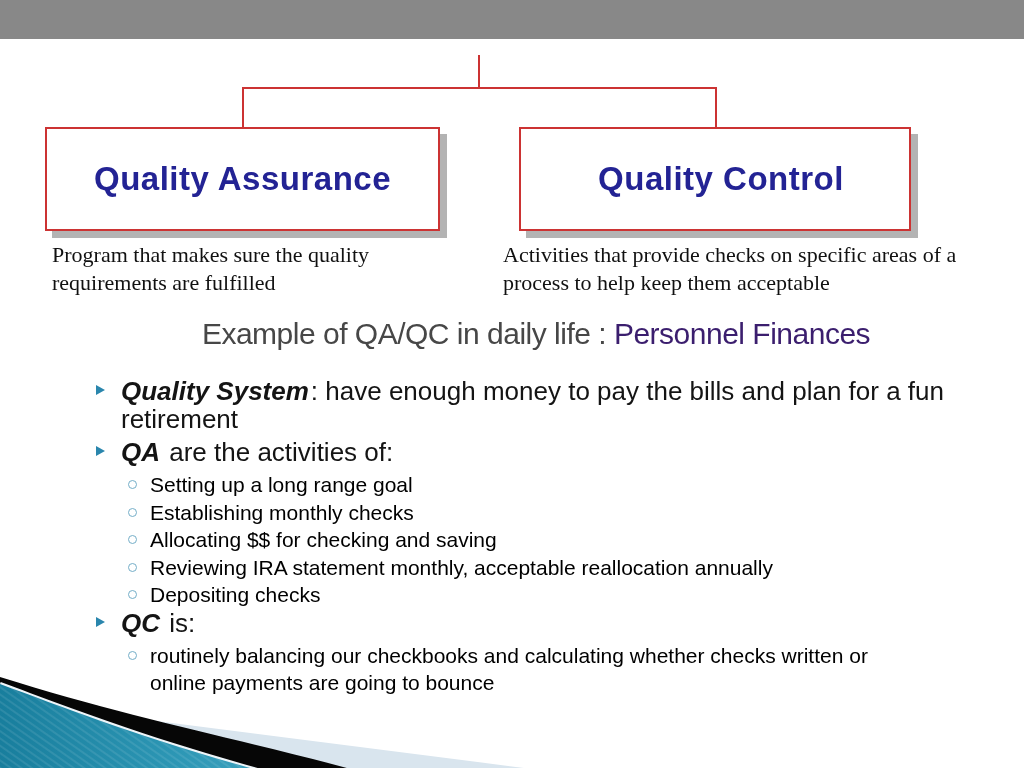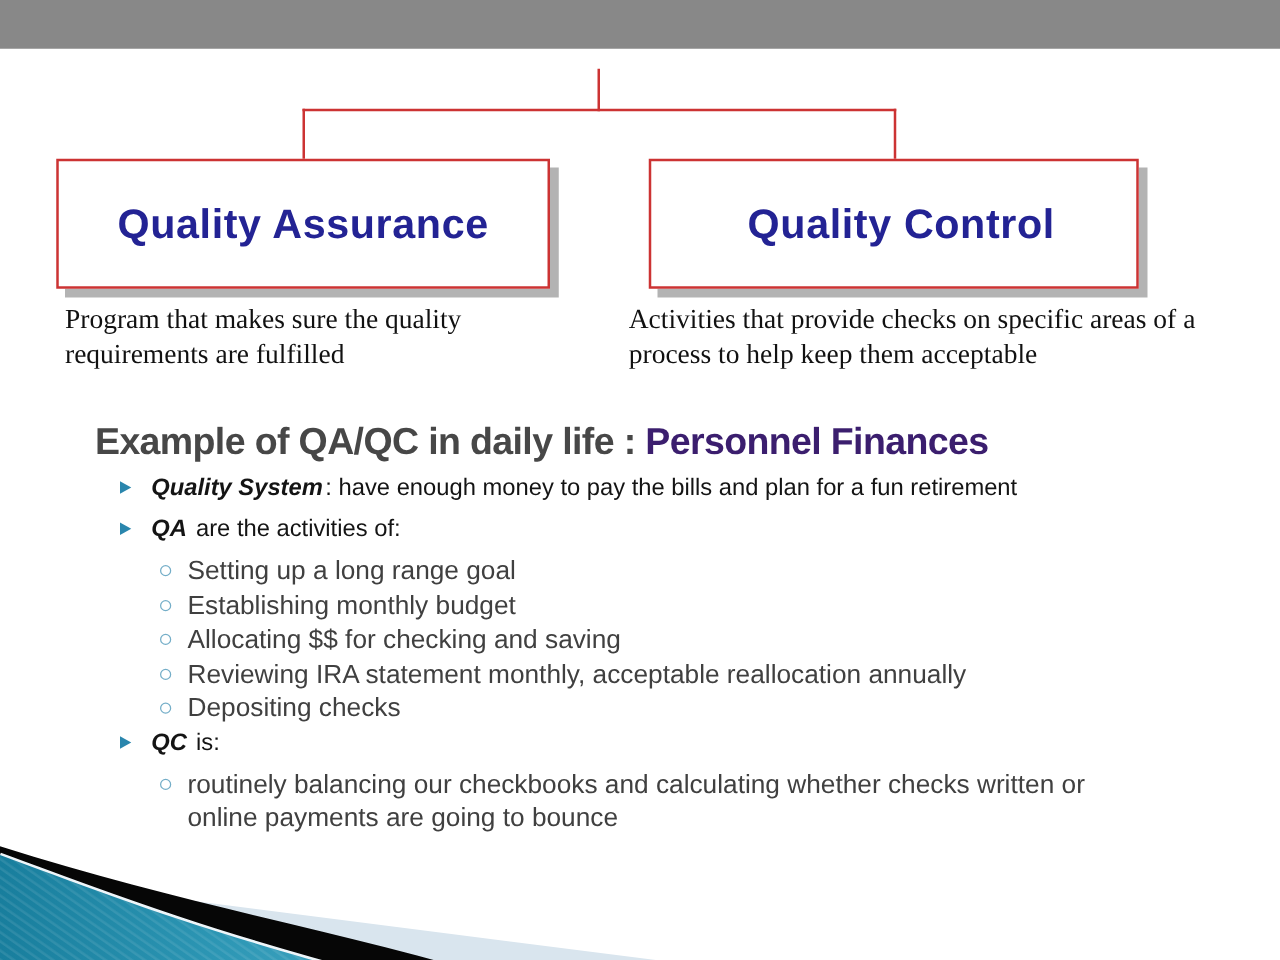--- a/index.html
+++ b/index.html
@@ -33,31 +33,31 @@
   
   .desc{
     position:absolute;top:202px;
     font-family:"Liberation Serif", serif;
     font-size:22px;line-height:28px;color:#111;
   }
   .desc-qa{left:52px;width:400px;}
   .desc-qc{left:503px;width:520px;}
   
   .heading{
-    position:absolute;left:76px;top:298px;width:920px;
-    font-size:30px;font-weight:bold;letter-spacing:-0.5px;
-    color:#474747;white-space:nowrap;
+    position:absolute;left:76px;top:278px;width:920px;
+    font-size:30px;font-weight:normal;letter-spacing:-0.5px;
+    color:#474747;white-space:nowrap;text-align:center;
   }
   .heading .hl{color:#3b1e6e;}
   
   .bullets{position:absolute;left:88px;top:338px;width:890px;}
   .b1{display:flex;margin-bottom:5px;}
   .b2{display:flex;margin-left:38px;}
-  .b1 .txt{font-size:19px;line-height:28px;color:#141414;max-width:846px;}
-  .b2 .txt{font-size:21px;line-height:27.5px;color:#404040;max-width:755px;}
+  .b1 .txt{font-size:26px;line-height:28px;color:#141414;max-width:846px;}
+  .b2 .txt{font-size:21px;line-height:27.5px;color:#000000;max-width:755px;}
   .lead{font-style:italic;font-weight:bold;padding-right:2px;}
   .tri{
     flex:none;width:0;height:0;
     border-left:9px solid #2a86ad;
     border-top:5.5px solid transparent;
     border-bottom:5.5px solid transparent;
     margin:8px 16px 0 8px;
   }
   .ring{
     flex:none;width:7px;height:7px;
@@ -105,21 +105,21 @@
       <div class="b1">
         <span class="tri"></span>
         <span class="txt"><span class="lead">QA</span> are the activities of:</span>
       </div>
       <div class="b2">
         <span class="ring"></span>
         <span class="txt">Setting up a long range goal</span>
       </div>
       <div class="b2">
         <span class="ring"></span>
-        <span class="txt">Establishing monthly budget</span>
+        <span class="txt">Establishing monthly checks</span>
       </div>
       <div class="b2">
         <span class="ring"></span>
         <span class="txt">Allocating $$ for checking and saving</span>
       </div>
       <div class="b2">
         <span class="ring"></span>
         <span class="txt">Reviewing IRA statement monthly, acceptable reallocation annually</span>
       </div>
       <div class="b2">

